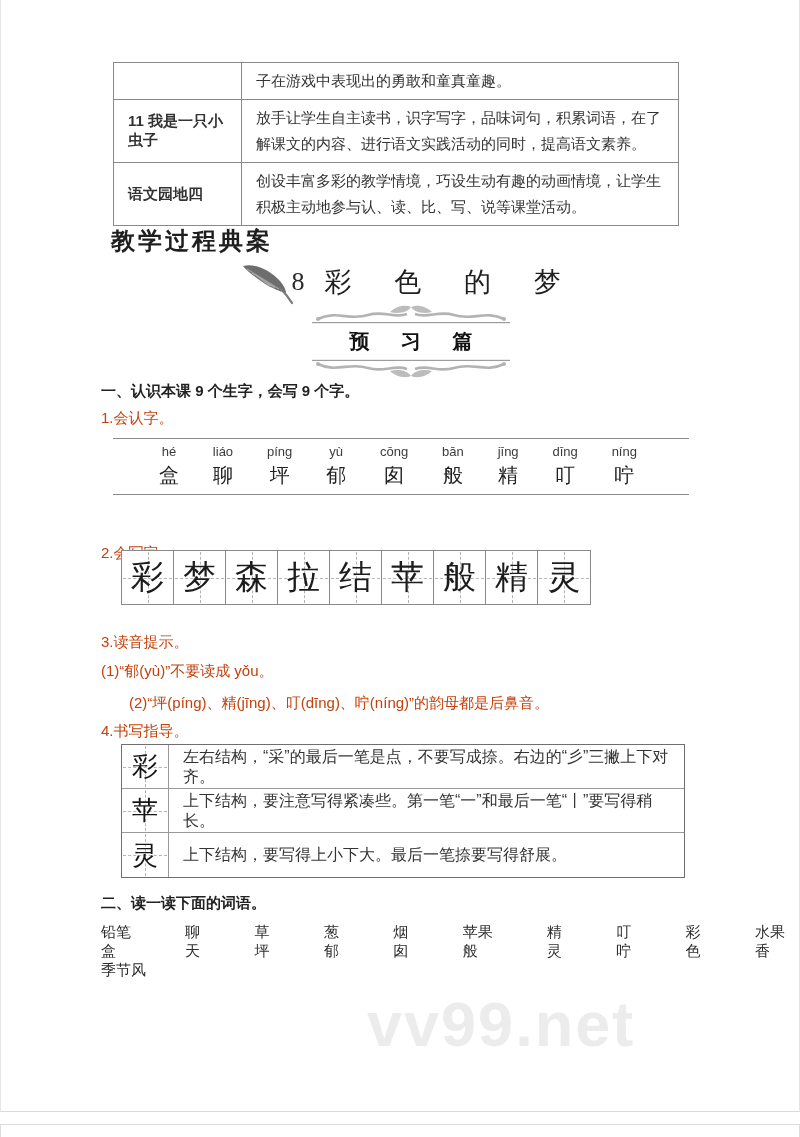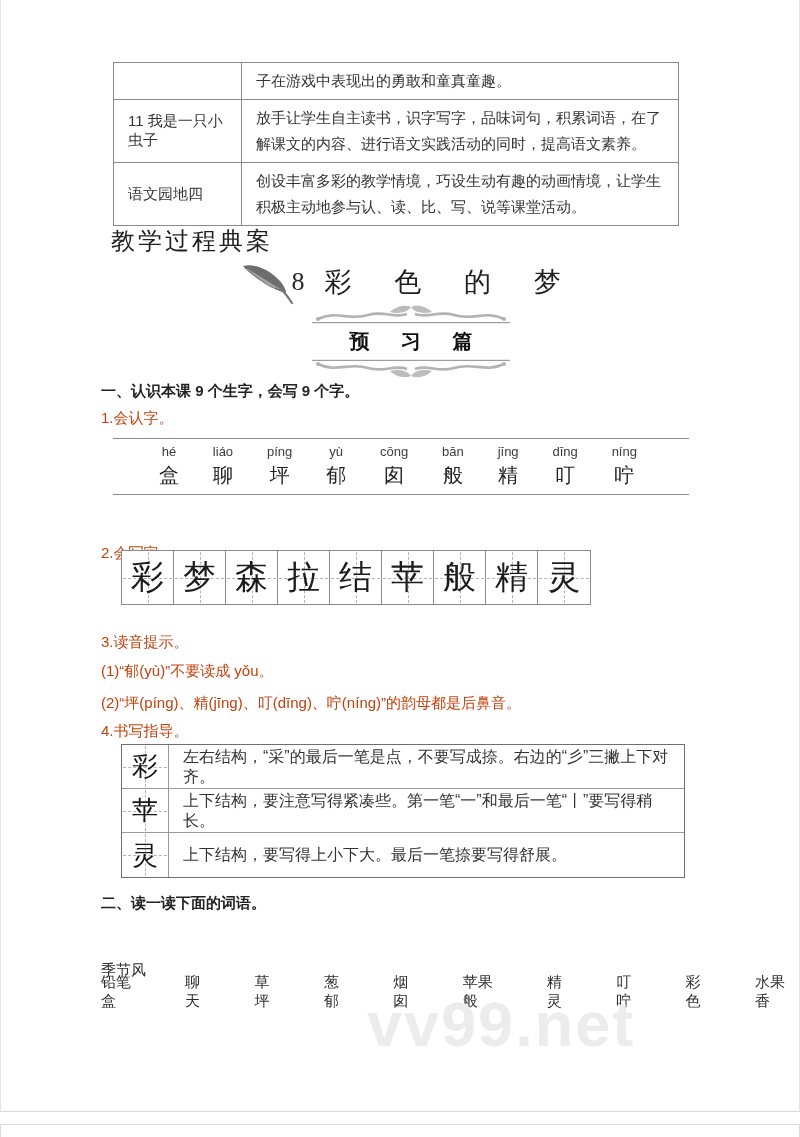--- a/index.html
+++ b/index.html
@@ -22,30 +22,30 @@
 
   
   .lesson-table {
     position:absolute; left:112px; top:62px; width:566px;
     border-collapse:collapse; table-layout:fixed;
   }
   .lesson-table td {
     border:1px solid #8a8a8a; font-size:15px; color:#333;
     vertical-align:middle;
   }
-  .lesson-table td.lt-left { width:128px; padding:4px 10px 4px 14px; }
+  .lesson-table td.lt-left { width:128px; padding:4px 10px 4px 14px;font-weight:bold; }
   .lesson-table td.lt-right { padding:5px 14px; line-height:26px; }
   .lesson-table tr.r1 td { height:33px;margin-top:17px; }
   .lesson-table tr.r2 td, .lesson-table tr.r3 td { height:55px; }
 
   
   .doc-heading {
     position:absolute; left:110px; top:225px;
     font-family:"Liberation Serif","DejaVu Serif",serif;
-    font-weight:normal; font-size:24px; letter-spacing:3px; color:#1e1e1e;
+    font-weight:bold; font-size:24px; letter-spacing:3px; color:#1e1e1e;
   }
   .title-row {
     position:absolute; left:0; top:258px; width:800px;
     display:flex; justify-content:center; align-items:flex-end;
     transform:translateX(8px);
   }
   .feather { position:relative; top:4px; margin-right:-4px; }
   .lesson-number {
     font-size:26px; color:#2a2a2a; margin-right:20px; line-height:40px;
     font-family:"Liberation Serif","DejaVu Serif",serif;
@@ -264,21 +264,21 @@
     <div class="wg-cell tz">
         <span>精</span>
       </div>
     <div class="wg-cell tz">
         <span>灵</span>
       </div>
   </div>
 
   <div class="body-line" style="top:633px;">3.读音提示。</div>
   <div class="body-line" style="top:662px;">(1)“郁(yù)”不要读成 yǒu。</div>
-  <div class="body-line" style="top:694px;">(2)“坪(píng)、精(jīng)、叮(dīng)、咛(níng)”的韵母都是后鼻音。</div>
+  <div class="body-line" style="top:694px;margin-left:28px;">(2)“坪(píng)、精(jīng)、叮(dīng)、咛(níng)”的韵母都是后鼻音。</div>
   <div class="body-line" style="top:722px;">4.书写指导。</div>
 
   <div class="guide-table">
     <div class="g-row">
       <div class="g-char tz">
           <span>彩</span>
         </div>
       <div class="g-tip">左右结构，“采”的最后一笔是点，不要写成捺。右边的“彡”三撇上下对齐。</div>
     </div>
     <div class="g-row">
@@ -290,21 +290,21 @@
     <div class="g-row">
       <div class="g-char tz">
           <span>灵</span>
         </div>
       <div class="g-tip">上下结构，要写得上小下大。最后一笔捺要写得舒展。</div>
     </div>
   </div>
 
   <div class="sec-heading" style="top:894px;">二、读一读下面的词语。</div>
 
-  <div class="words" style="top:973px;gap:40px;">
+  <div class="words" style="top:923px;gap:40px;">
     <span>铅笔盒</span>
     <span>聊天</span>
     <span>草坪</span>
     <span>葱郁</span>
     <span>烟囱</span>
     <span>苹果般</span>
     <span>精灵</span>
     <span>叮咛</span>
     <span>彩色</span>
     <span>水果香</span>

